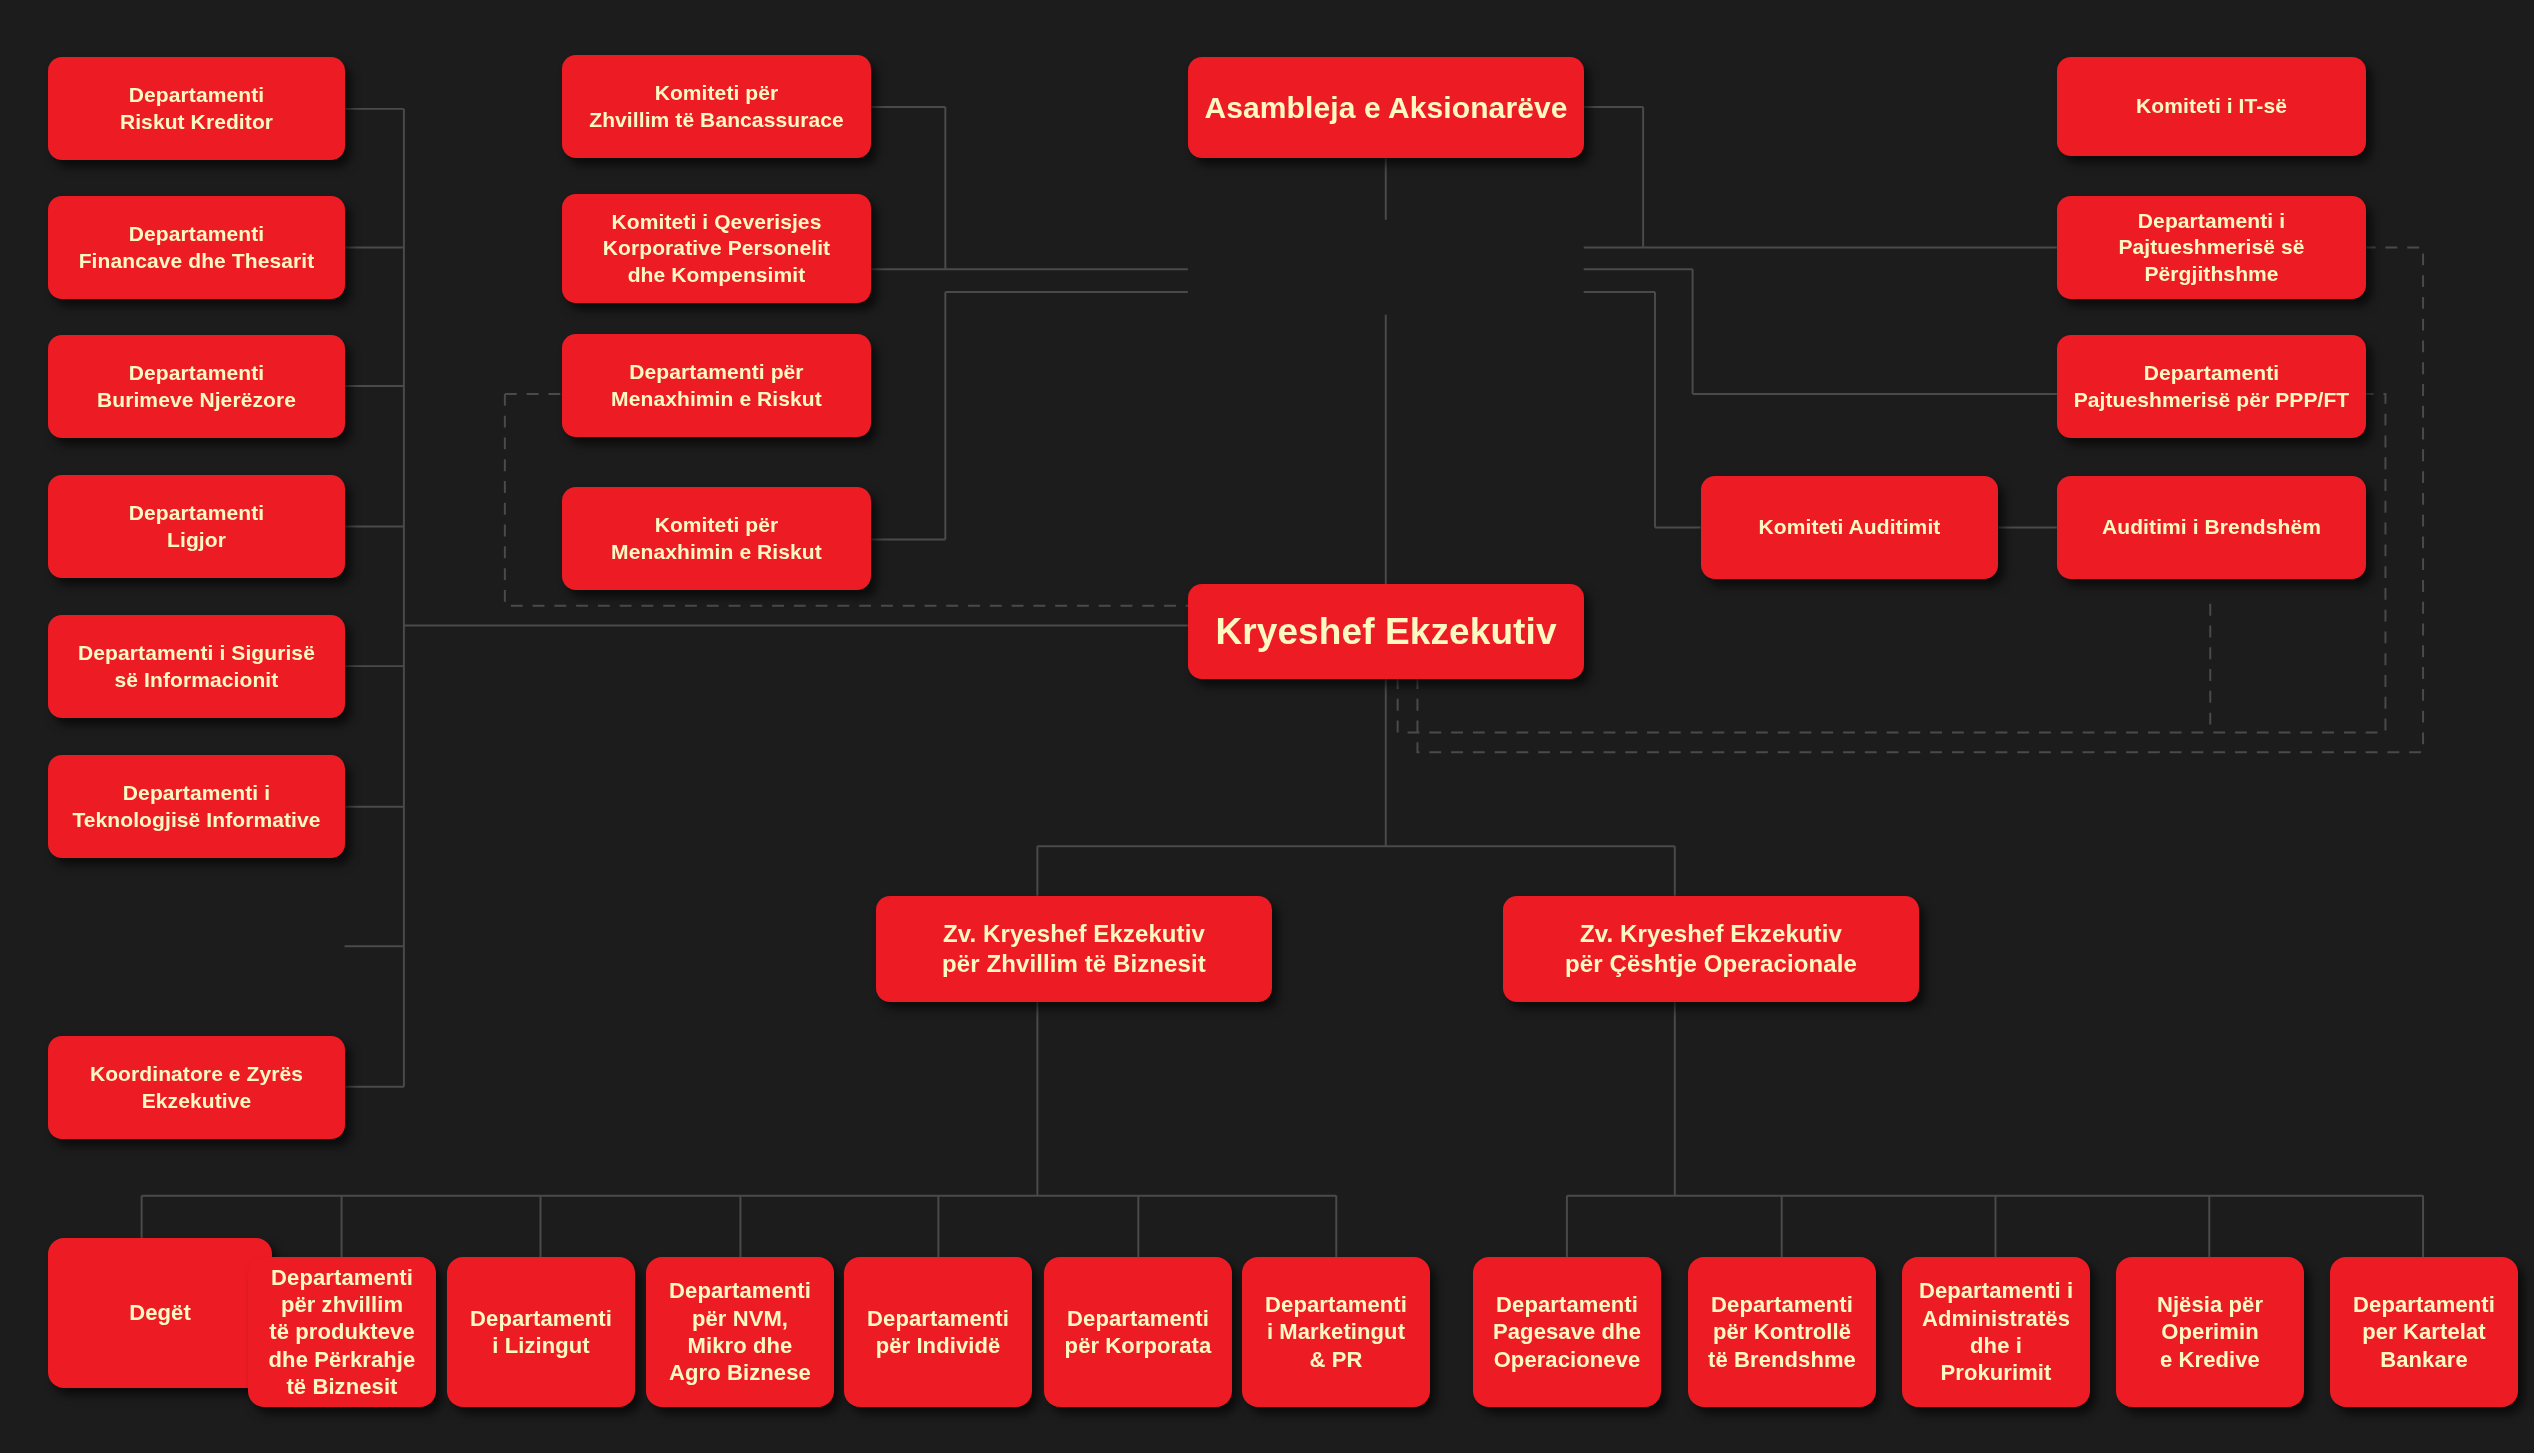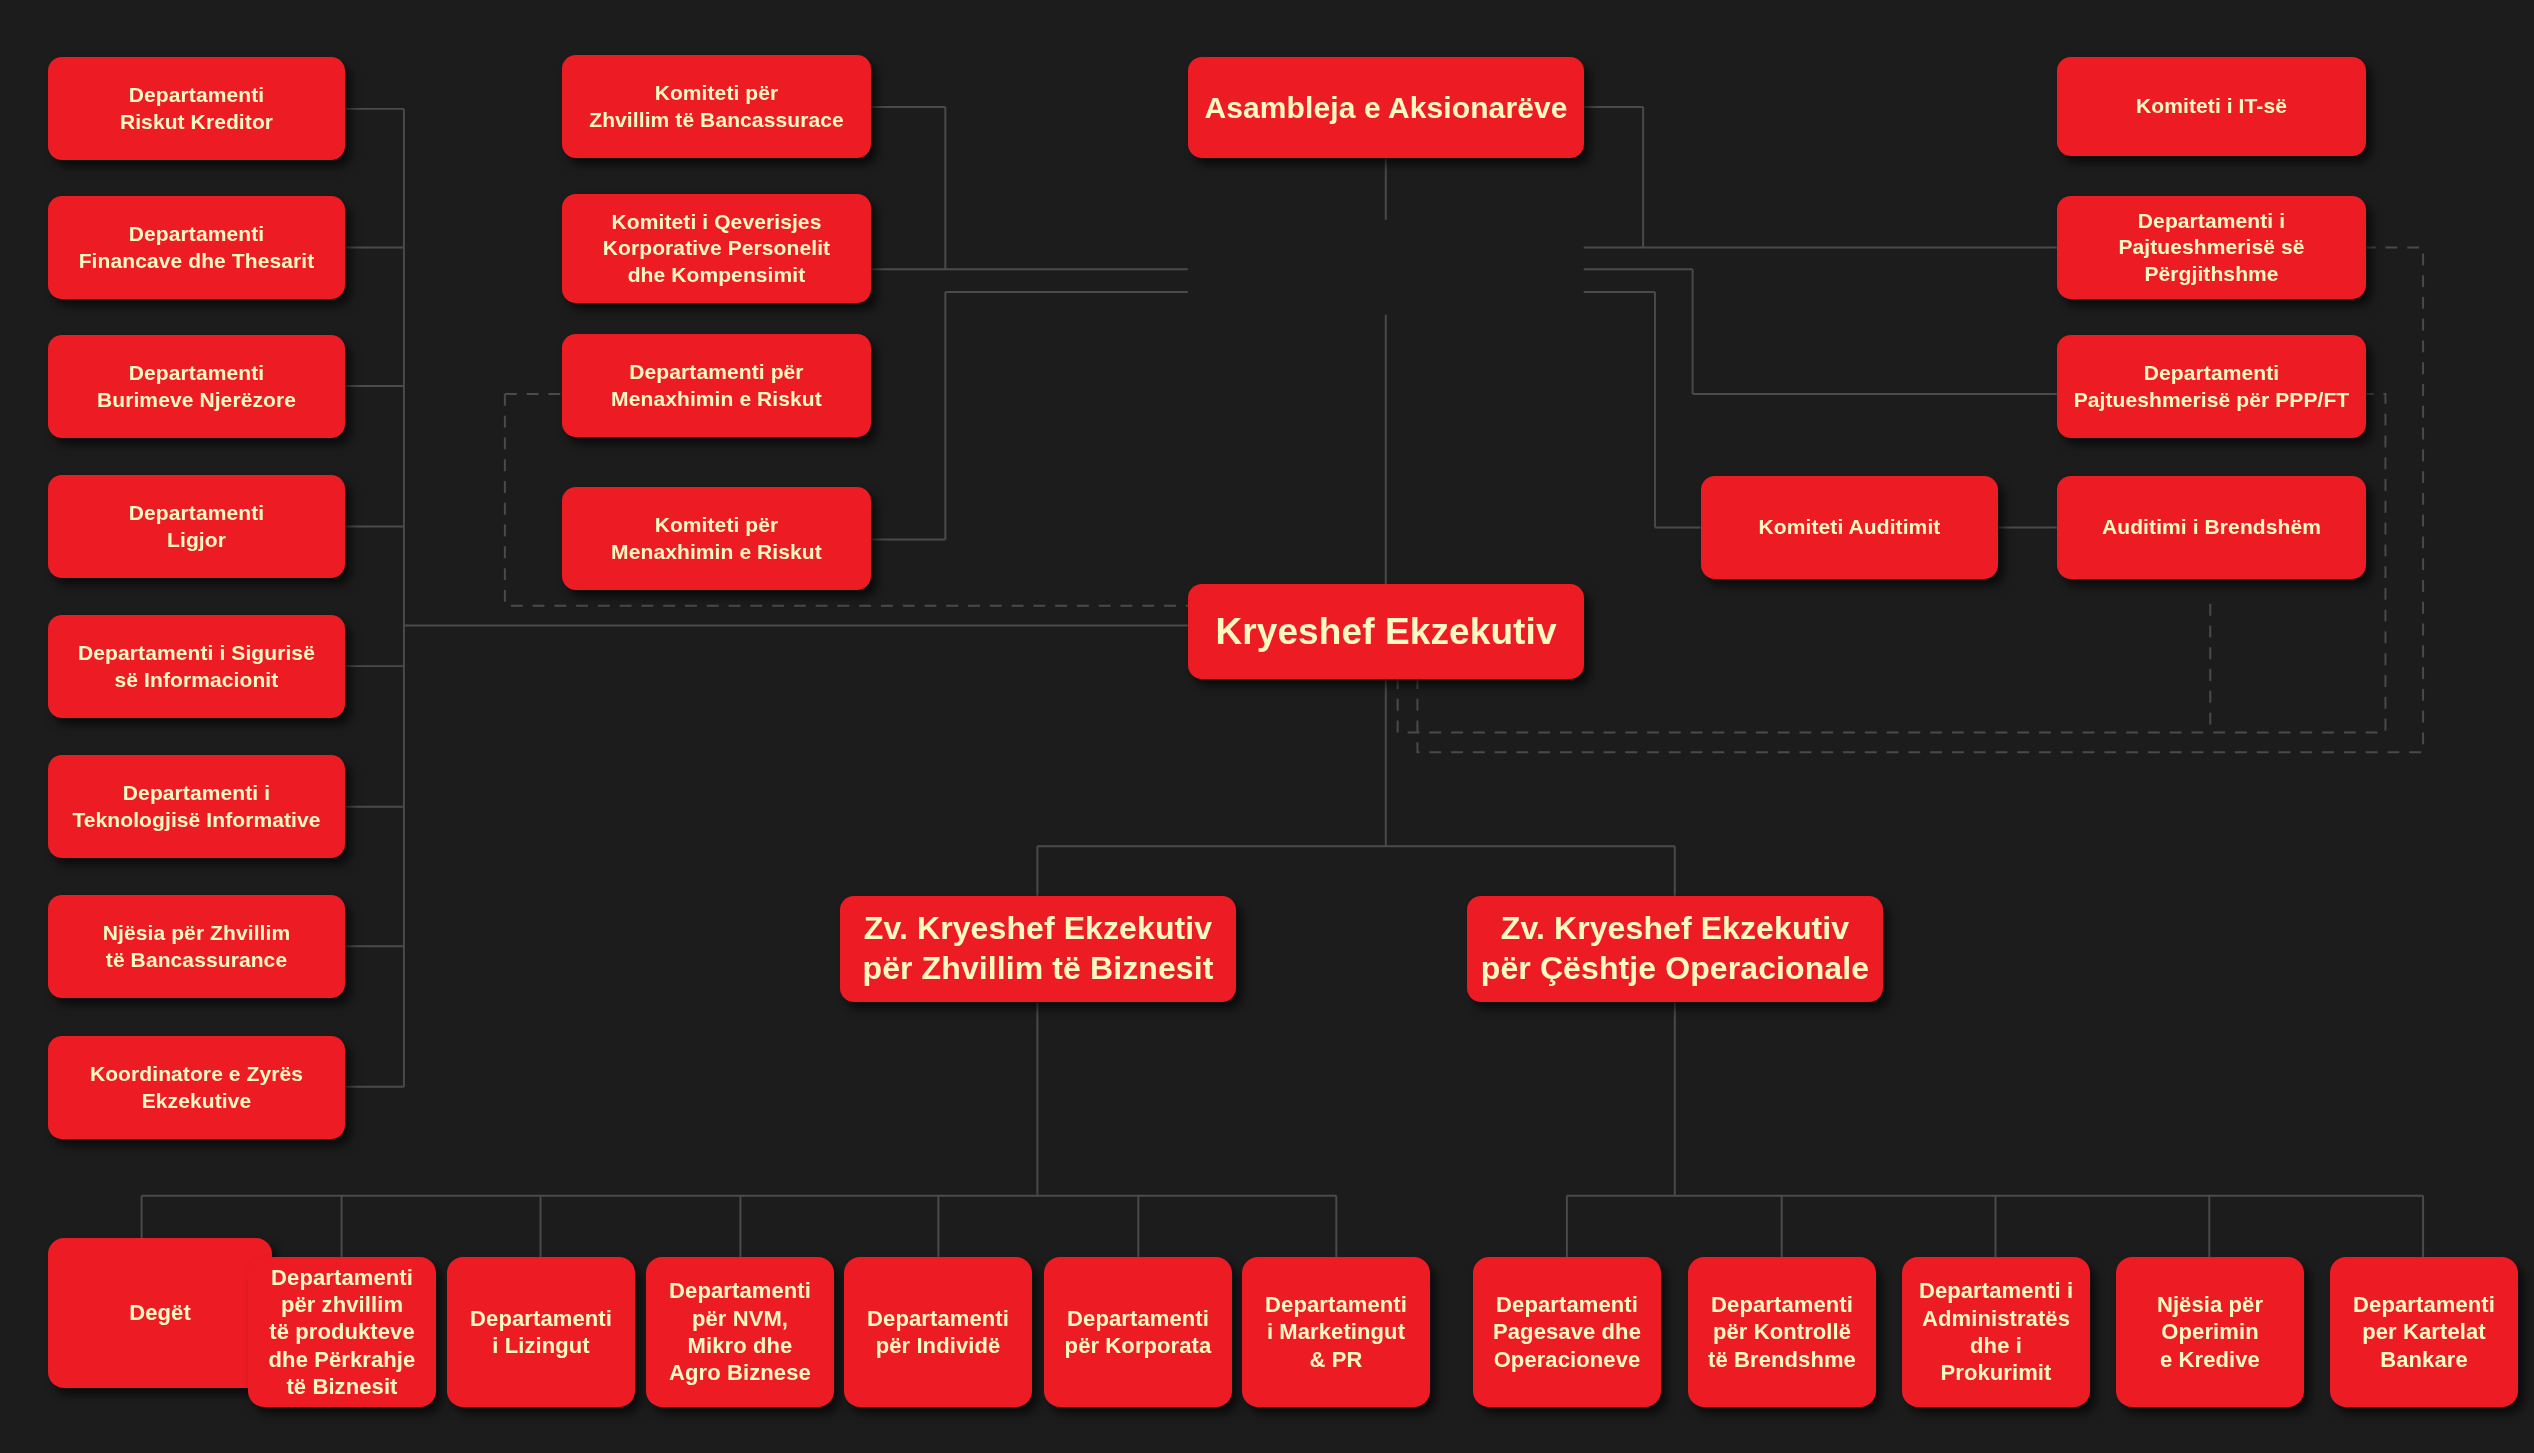--- a/index.html
+++ b/index.html
@@ -29,21 +29,21 @@
     justify-content:center;
     text-align:center;
     font-weight:bold;
     line-height:1.24;
     box-sizing:border-box;
     padding:6px 10px;
     letter-spacing:0.1px;
     z-index:3;
   }
   .sm{font-size:21px;}
-  .md{font-size:32px;}
+  .md{font-size:24px;margin-left:36px;}
   .lg{font-size:30px;}
   .xl{font-size:37px;}
   .bot{font-size:22px;border-radius:16px;}
 </style>
 </head>
 <body>
 
 <div id="chart">
 
 <svg id="wires" viewBox="0 0 2560 1468" width="2534" height="1453">
@@ -128,23 +128,20 @@
 </div>
 <div class="node sm" style="left:48px;top:475px;width:297px;height:103px;">
   <div><span>Departamenti</span><br><span>Ligjor</span></div>
 </div>
 <div class="node sm" style="left:48px;top:615px;width:297px;height:103px;">
   <div><span>Departamenti i Sigurisë</span><br><span>së Informacionit</span></div>
 </div>
 <div class="node sm" style="left:48px;top:755px;width:297px;height:103px;">
   <div><span>Departamenti i</span><br><span>Teknologjisë Informative</span></div>
 </div>
-<div class="node sm" style="left:48px;top:895px;width:297px;height:103px;">
-  <div><span>Njësia për Zhvillim</span><br><span>të Bancassurance</span></div>
-</div>
 <div class="node sm" style="left:48px;top:1036px;width:297px;height:103px;">
   <div><span>Koordinatore e Zyrës</span><br><span>Ekzekutive</span></div>
 </div>
 
 <div class="node sm" style="left:562px;top:55px;width:309px;height:103px;">
   <div><span>Komiteti për</span><br><span>Zhvillim të Bancassurace</span></div>
 </div>
 <div class="node sm" style="left:562px;top:194px;width:309px;height:109px;">
   <div><span>Komiteti i Qeverisjes</span><br><span>Korporative Personelit</span><br><span>dhe Kompensimit</span></div>
 </div>

